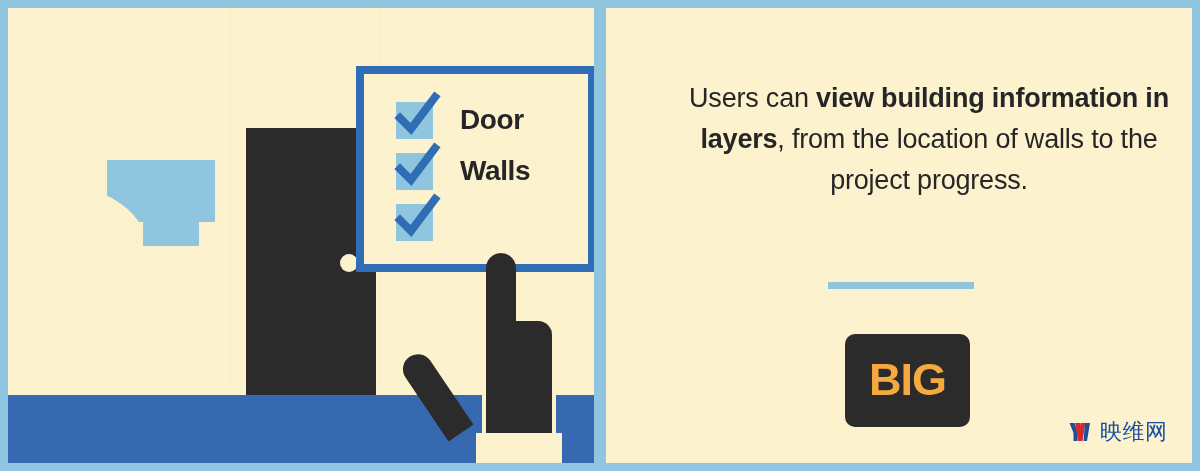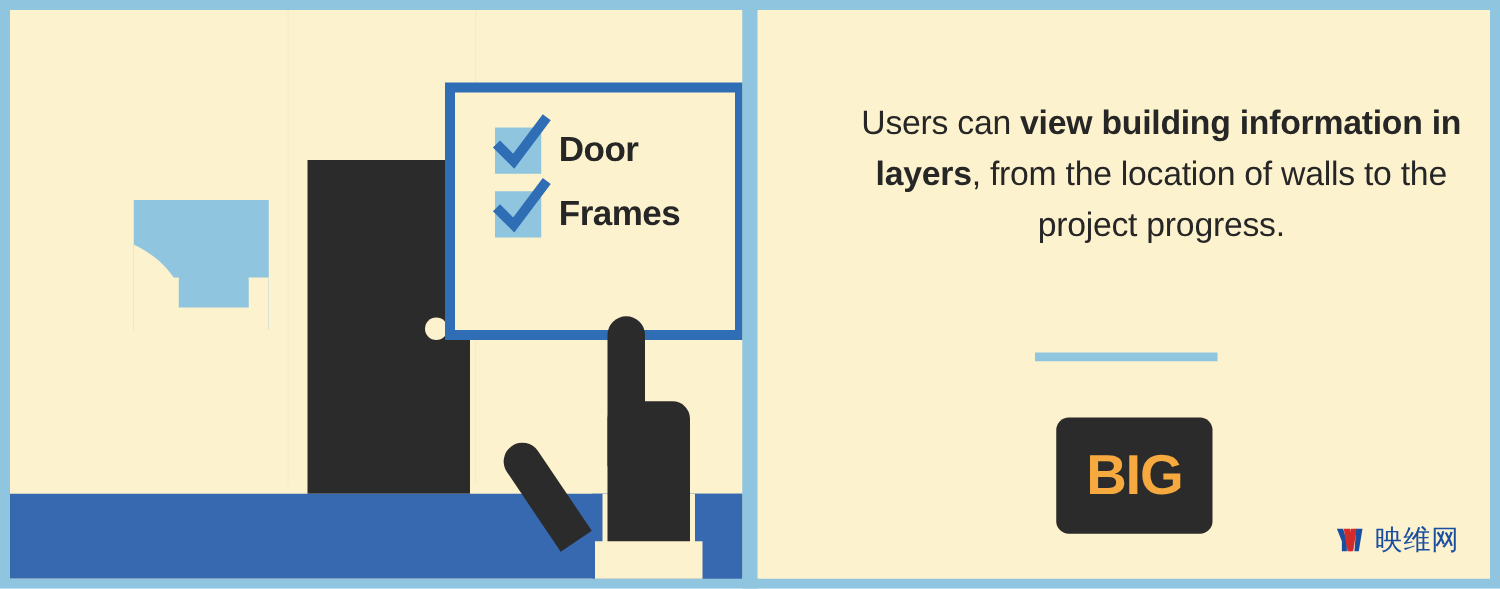--- a/index.html
+++ b/index.html
@@ -148,21 +148,21 @@
     position: absolute;
     left: 32px;
     top: 26px;
     display: flex;
     flex-direction: column;
     gap: 11px;
   }
   .check-row {
     display: flex;
     align-items: center;
-    gap: 14px;
+    gap: 27px;
     height: 40px;
   }
   .check-box {
     position: relative;
     width: 37px;
     height: 37px;
     background: #8FC5DF;
     flex: none;
   }
   .check-box svg {
@@ -354,28 +354,35 @@
 
         <div class="check-row">
           <span class="check-box">
             <svg viewBox="0 0 46 46" xmlns="http://www.w3.org/2000/svg">
               <path d="M6 26 L17 37 L41 5" fill="none" stroke="#2F6DB5" stroke-width="8" stroke-linecap="square" stroke-linejoin="miter"></path>
             </svg>
           </span>
           <span class="check-label">Door</span>
         </div>
 
-
         <div class="check-row">
           <span class="check-box">
             <svg viewBox="0 0 46 46" xmlns="http://www.w3.org/2000/svg">
               <path d="M6 26 L17 37 L41 5" fill="none" stroke="#2F6DB5" stroke-width="8" stroke-linecap="square" stroke-linejoin="miter"></path>
             </svg>
           </span>
-          <span class="check-label">Frames</span>
+          <span class="check-label">Walls</span>
+        </div>
+
+        <div class="check-row">
+          <span class="check-box">
+            <svg viewBox="0 0 46 46" xmlns="http://www.w3.org/2000/svg">
+              <path d="M6 26 L17 37 L41 5" fill="none" stroke="#2F6DB5" stroke-width="8" stroke-linecap="square" stroke-linejoin="miter"></path>
+            </svg>
+          </span>
         </div>
 
       </div>
     </div>
 
     <div id="hand">
       <div id="hand-thumb"></div>
       <div id="hand-finger"></div>
       <div id="hand-palm"></div>
       <div id="hand-cuff"></div>

